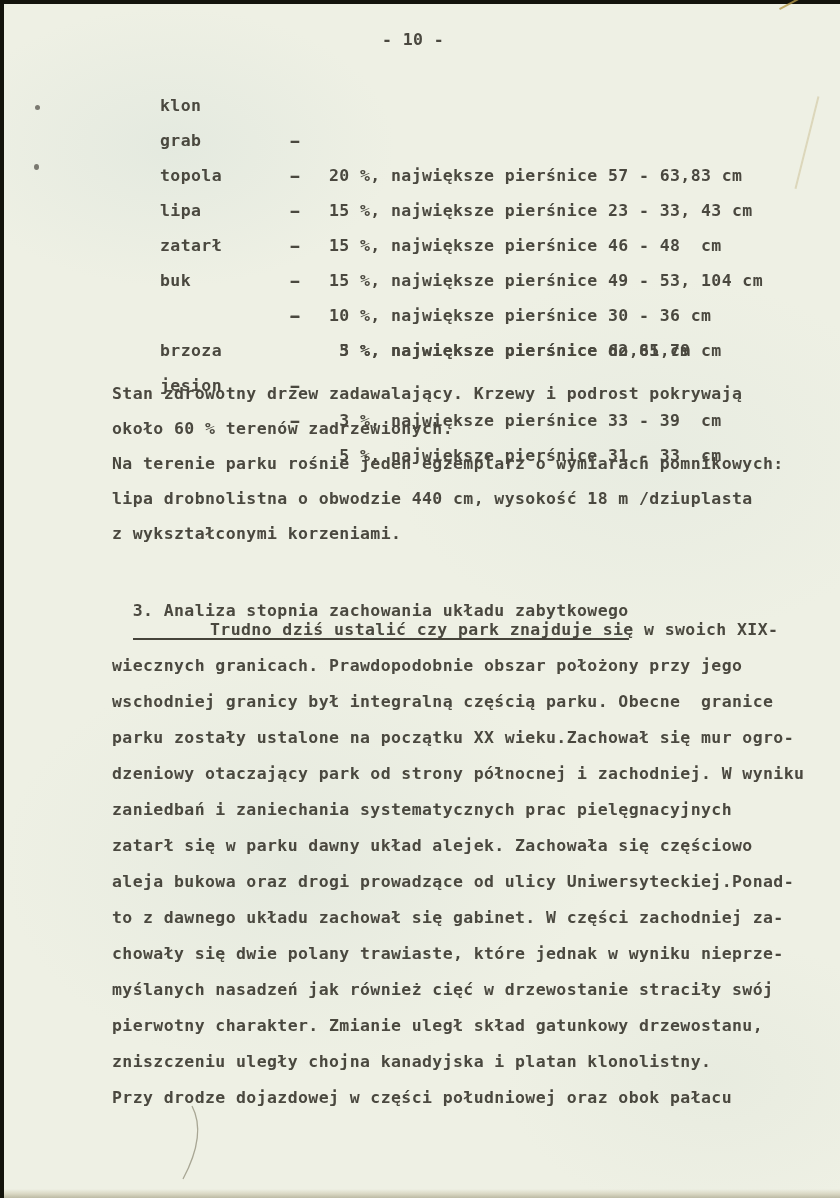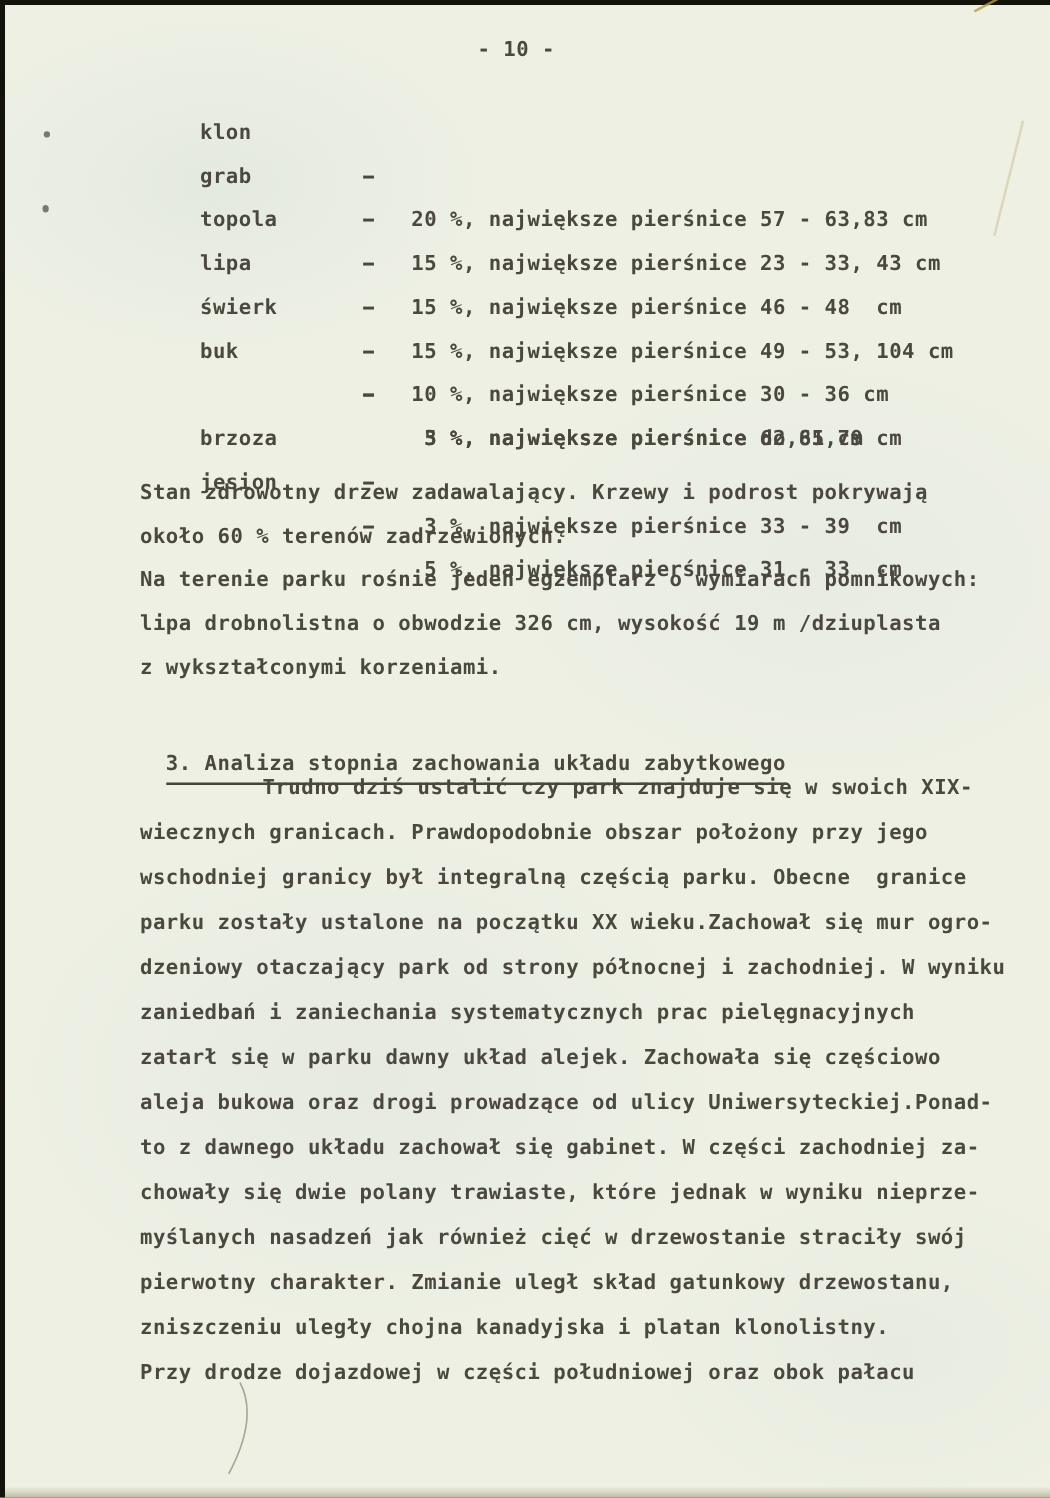--- a/index.html
+++ b/index.html
@@ -26,21 +26,21 @@
   .txt{color:#4a483f;font-weight:bold;filter:blur(.35px);letter-spacing:.4px;font-size:16.5px;}
   .pagenum{position:absolute;left:358px;top:30px;width:110px;text-align:center;white-space:pre;}
   .species{position:absolute;left:112px;top:53px;width:700px;}
   .srow{position:relative;height:35px;line-height:35px;white-space:pre;margin-left:46px;}
   .sname{position:absolute;left:2px;}
   .sdash{position:absolute;left:132px;display:inline-block;transform:scaleX(1.7);}
   .sval{position:absolute;left:171px;text-align:center;}
   .intro{position:absolute;left:112px;top:376px;width:712px;}
   .intro .line{height:35px;line-height:35px;white-space:pre;}
   .heading{position:absolute;left:112px;top:572px;line-height:26px;white-space:pre;}
-  .heading .hl{border-bottom:2.5px solid #45433a;padding-bottom:6px;}
+  .heading .hl{border-bottom:2.5px solid #45433a;padding-bottom:18px;}
   .bodypara{position:absolute;left:112px;top:612px;width:716px;}
   .bodypara .line{height:36px;line-height:36px;white-space:pre;}
   .bodypara div.line:first-of-type{padding-left:98px;}
   .speck{position:absolute;border-radius:50%;background:#3d3b32;opacity:.65;}
   .speck.s1{left:35px;top:105px;width:5px;height:5px;}
   .speck.s2{left:34px;top:164px;width:5px;height:6px;}
   .scratch{position:absolute;left:806px;top:95px;width:1.5px;height:95px;background:#d9d4b6;transform:rotate(14deg);opacity:.9;}
   .scratch2{position:absolute;left:778px;top:2px;width:26px;height:2px;background:#b59a48;transform:rotate(-28deg);opacity:.8;}
   .pencil{position:absolute;left:168px;top:1103px;}
 </style>
@@ -82,21 +82,21 @@
       <span class="sval">15 %, największe pierśnice 46 - 48  cm</span>
     </div>
 
     <div class="srow">
       <span class="sname">lipa</span>
       <span class="sdash">-</span>
       <span class="sval">15 %, największe pierśnice 49 - 53, 104 cm</span>
     </div>
 
     <div class="srow">
-      <span class="sname">świerk</span>
+      <span class="sname">zatarł</span>
       <span class="sdash">-</span>
       <span class="sval">10 %, największe pierśnice 30 - 36 cm</span>
     </div>
 
     <div class="srow">
       <span class="sname">buk</span>
       <span class="sdash">-</span>
       <span class="sval"> 5 %, największe pierśnice do 81 cm</span>
     </div>
 
@@ -119,21 +119,21 @@
   </div>
 
 <div class="intro txt">
 
     <div class="line">Stan zdrowotny drzew zadawalający. Krzewy i podrost pokrywają</div>
 
     <div class="line">około 60 % terenów zadrzewionych.</div>
 
     <div class="line">Na terenie parku rośnie jeden egzemplarz o wymiarach pomnikowych:</div>
 
-    <div class="line">lipa drobnolistna o obwodzie 326 cm, wysokość 19 m /dziuplasta</div>
+    <div class="line">lipa drobnolistna o obwodzie 440 cm, wysokość 18 m /dziuplasta</div>
 
     <div class="line">z wykształconymi korzeniami.</div>
   </div>
 
 <div class="heading txt">
   <span class="hl">3. Analiza stopnia zachowania układu zabytkowego</span>
 </div>
 
 <div class="bodypara txt">
 

